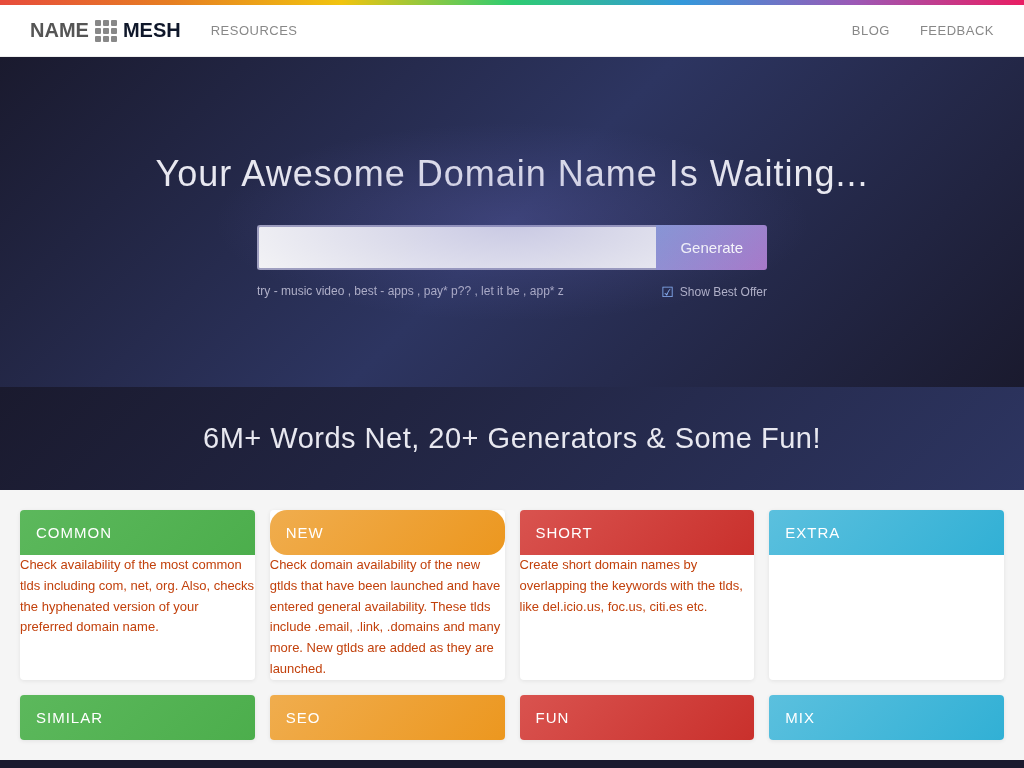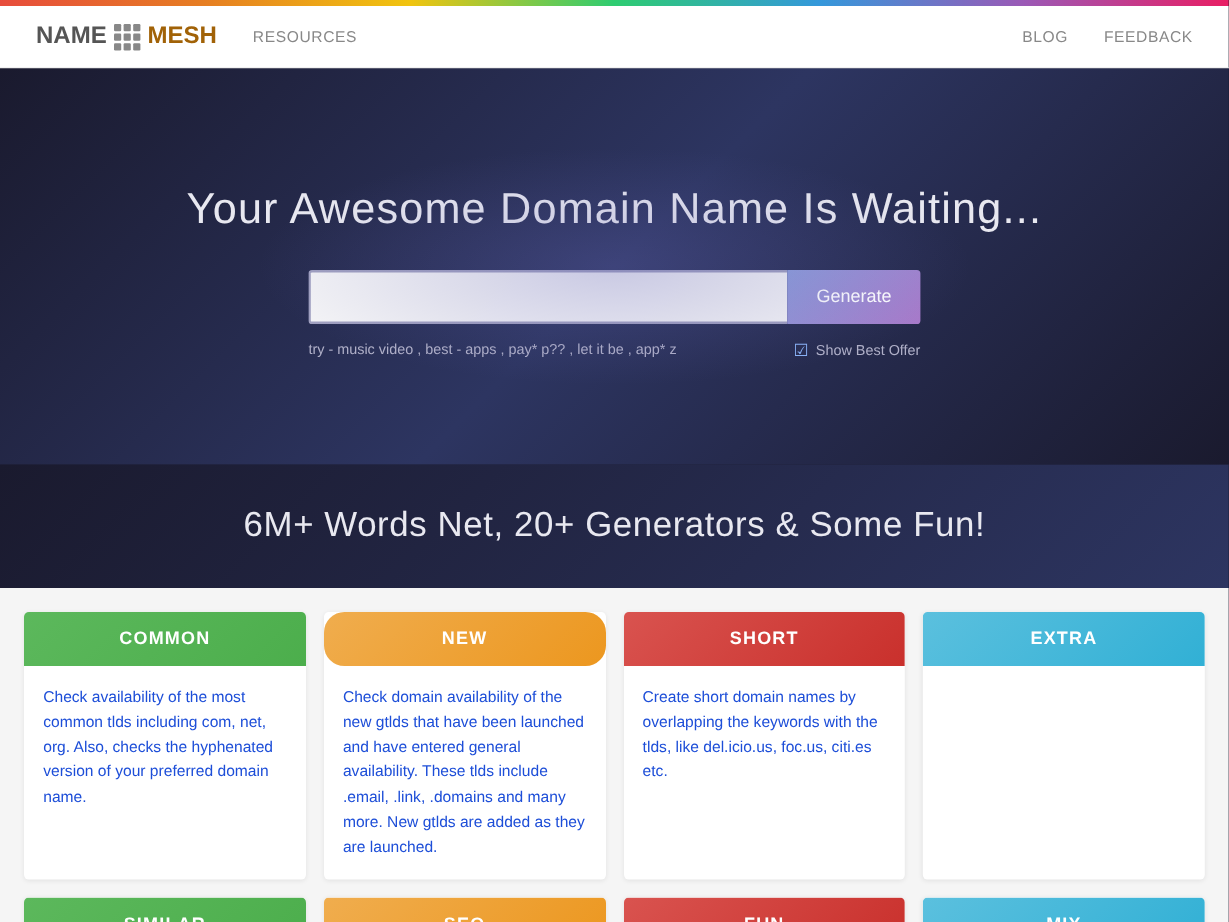--- a/index.html
+++ b/index.html
@@ -40,21 +40,21 @@
     .logo-grid {
       display: inline-grid;
       grid-template-columns: repeat(3, 6px);
       grid-template-rows: repeat(3, 6px);
       gap: 2px;
     }
     .logo-grid span {
       background: #888;
       border-radius: 1px;
     }
-    .logo-mesh { color: #a16207; }
+    .logo-mesh { color: #0f172a; }
     .nav-link {
       color: #888;
       text-decoration: none;
       font-size: 13px;
       font-weight: 500;
       letter-spacing: 0.5px;
     }
     .navbar-right {
       display: flex;
       align-items: center;
@@ -169,30 +169,30 @@
     }
 
     .card {
       background: #fff;
       border-radius: 4px;
       overflow: hidden;
       box-shadow: 0 1px 4px rgba(0,0,0,0.08);
     }
     .card-header {
       padding: 14px 16px;
-      text-align: center;
+      text-align: left;
       font-size: 15px;
-      font-weight: 700;
+      font-weight: 400;
       letter-spacing: 1px;
       color: #fff;
     }
     .card-body {
-      padding: 16px;
+      padding: 0;
       font-size: 13px;
-      color: #1d4ed8;
+      color: #c2410c;
       line-height: 1.6;
     }
 
     .header-common { background: linear-gradient(135deg, #5cb85c, #4cae4c); }
     .header-new { background: linear-gradient(135deg, #f0ad4e, #ec971f); border-radius: 17px; }
     .header-short { background: linear-gradient(135deg, #d9534f, #c9302c); }
     .header-extra { background: linear-gradient(135deg, #5bc0de, #31b0d5); }
     .header-similar { background: linear-gradient(135deg, #5cb85c, #4cae4c); }
     .header-seo { background: linear-gradient(135deg, #f0ad4e, #ec971f); }
     .header-fun { background: linear-gradient(135deg, #d9534f, #c9302c); }

